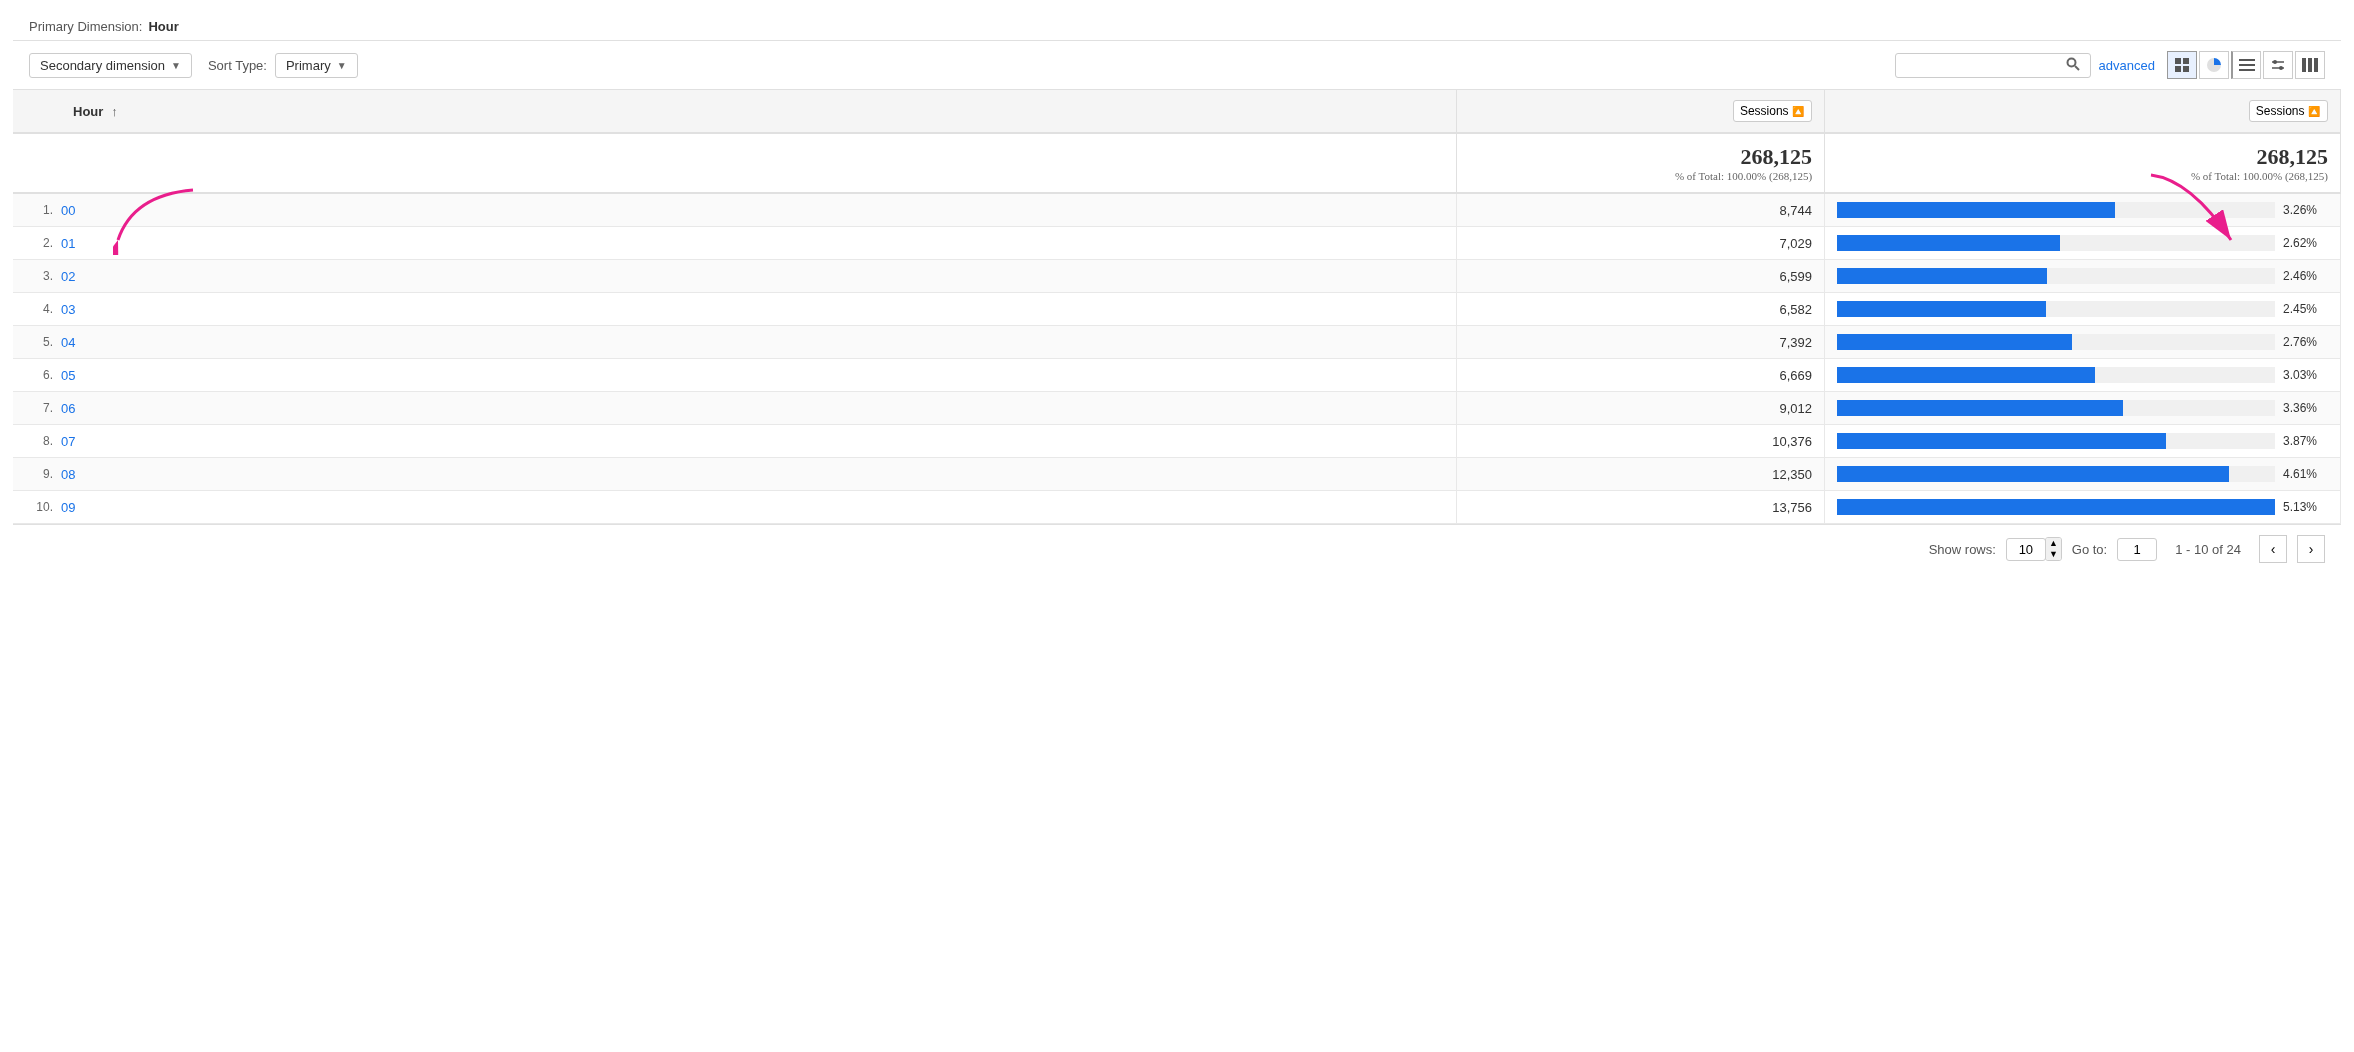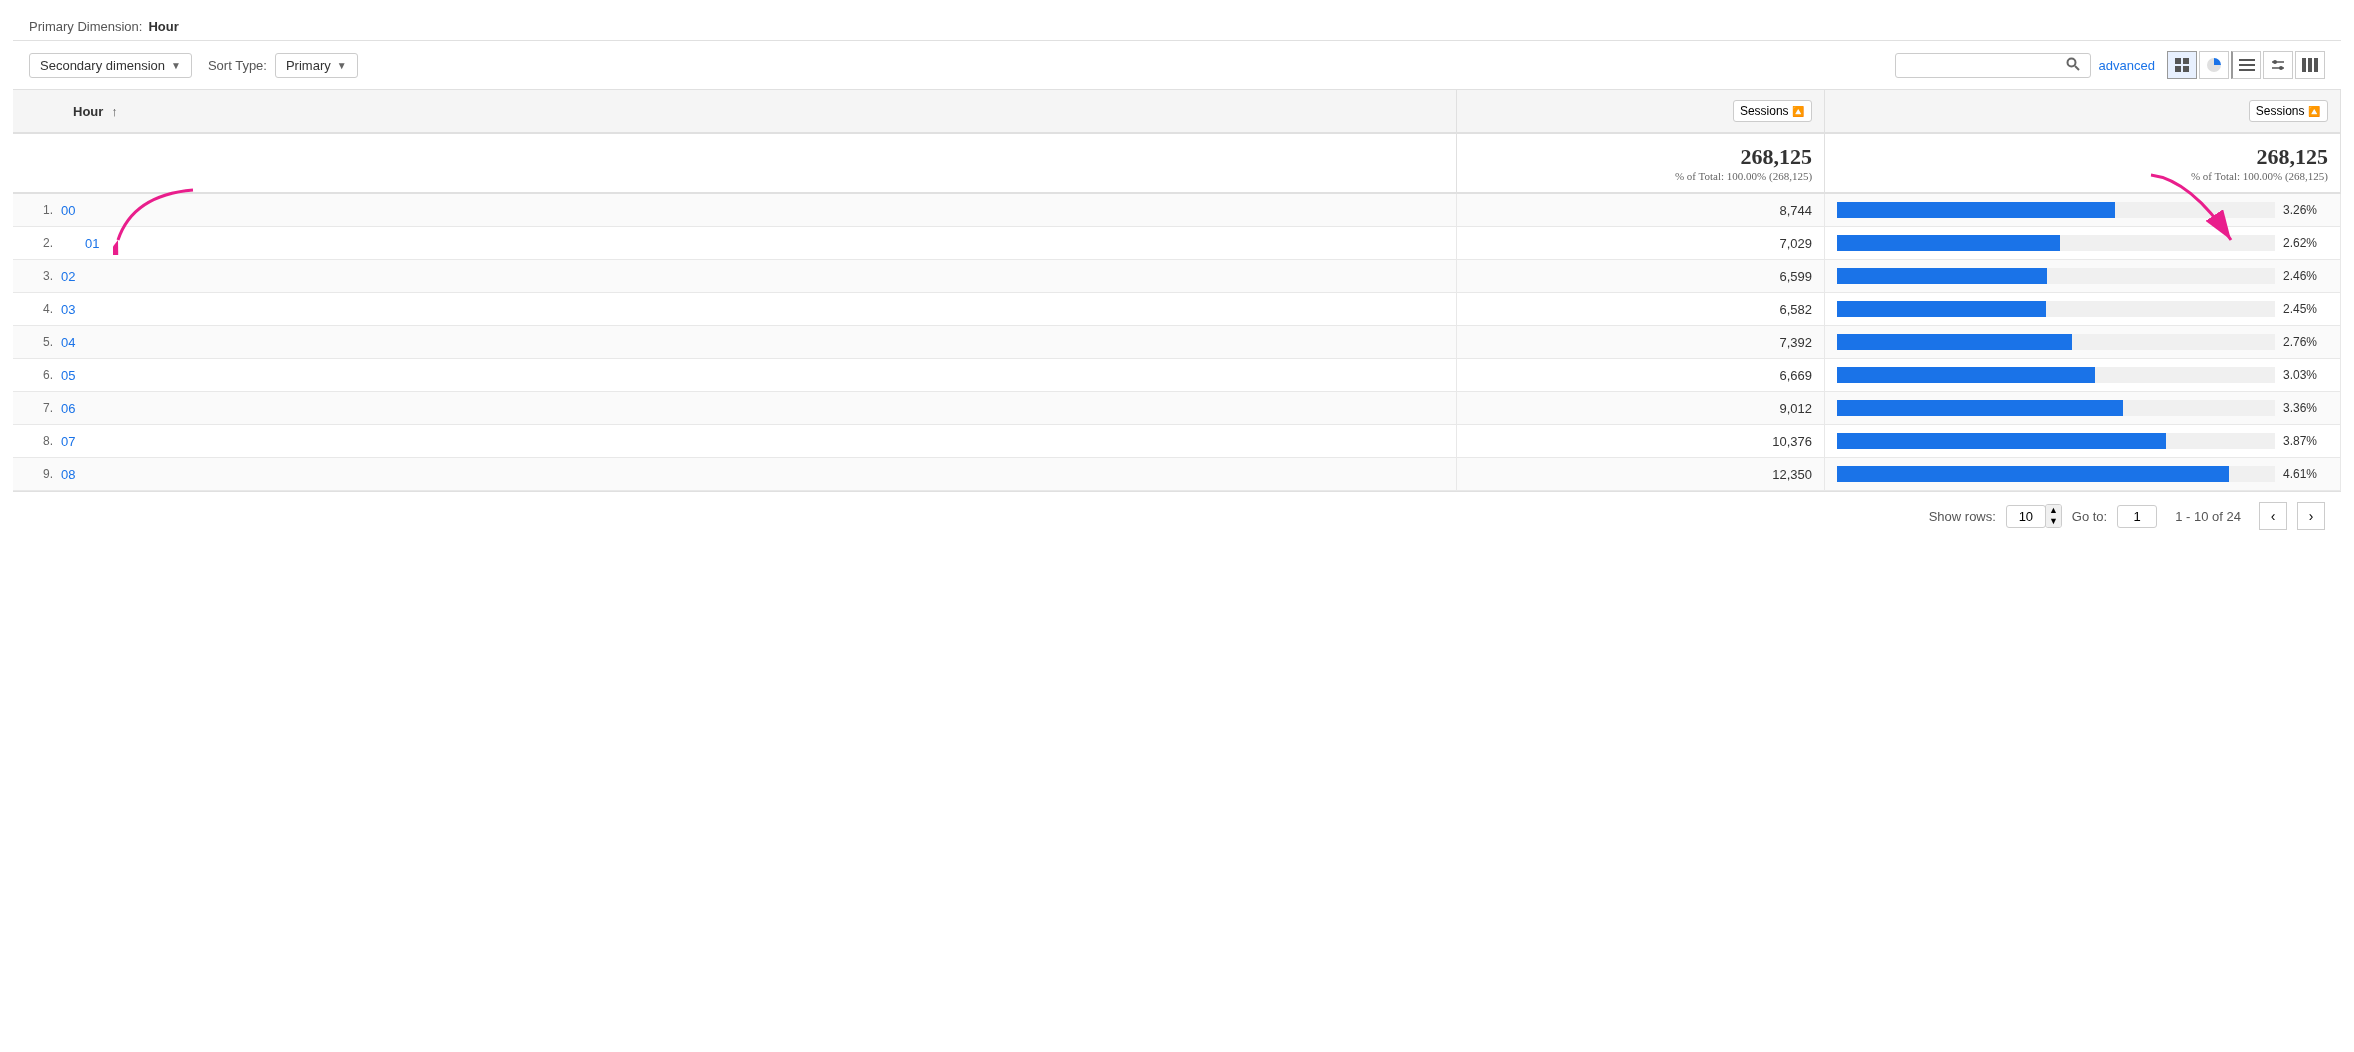--- a/index.html
+++ b/index.html
@@ -454,21 +454,21 @@
             <div class="bar-fill" style="width:63.5%;"></div>
           </div>
           <span class="bar-pct">3.26%</span>
         </div>
       </td>
     </tr>
           <tr>
       <td style="padding:8px 8px;">
         <div style="display:flex; align-items:center; gap:8px;">
           <span style="color:#666; font-size:12px; min-width:32px; text-align:right;">2.</span>
-          <span style="color:#1a73e8; cursor:pointer;margin-left:24px;">01</span>
+          <span style="color:#1a73e8; cursor:pointer;">01</span>
         </div>
       </td>
       <td class="metric-value">7,029</td>
       <td style="padding: 8px 12px; min-width:280px;">
         <div class="bar-cell">
           <div class="bar-wrapper">
             <div class="bar-fill" style="width:51%;"></div>
           </div>
           <span class="bar-pct">2.62%</span>
         </div>
@@ -583,20 +583,37 @@
           <span style="color:#1a73e8; cursor:pointer;text-align:right;">08</span>
         </div>
       </td>
       <td class="metric-value">12,350</td>
       <td style="padding: 8px 12px; min-width:280px;">
         <div class="bar-cell">
           <div class="bar-wrapper">
             <div class="bar-fill" style="width:89.6%;"></div>
           </div>
           <span class="bar-pct">4.61%</span>
+        </div>
+      </td>
+    </tr>
+          <tr>
+      <td style="padding:8px 8px;">
+        <div style="display:flex; align-items:center; gap:8px;">
+          <span style="color:#666; font-size:12px; min-width:32px; text-align:right;">10.</span>
+          <span style="color:#1a73e8; cursor:pointer;">09</span>
+        </div>
+      </td>
+      <td class="metric-value">13,756</td>
+      <td style="padding: 8px 12px; min-width:280px;">
+        <div class="bar-cell">
+          <div class="bar-wrapper">
+            <div class="bar-fill" style="width:100%;"></div>
+          </div>
+          <span class="bar-pct">5.13%</span>
         </div>
       </td>
     </tr>
         </tbody>
     </table>
   </div>
 
   <div class="footer-bar">
     <label>Show rows:</label>
     <div style="display:flex; align-items:flex-end;">

